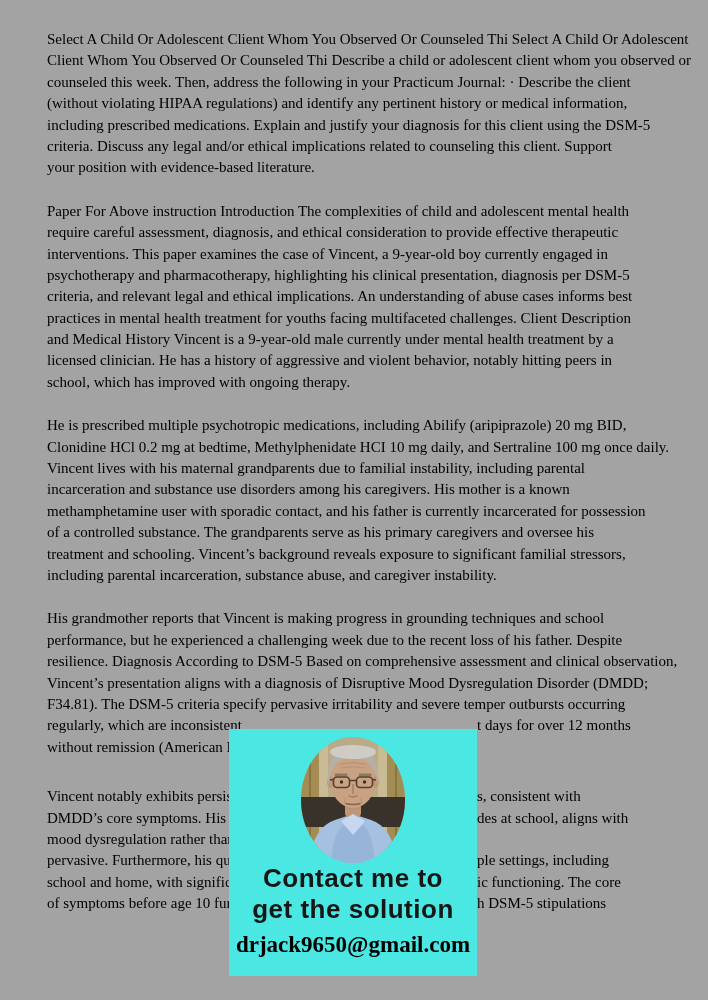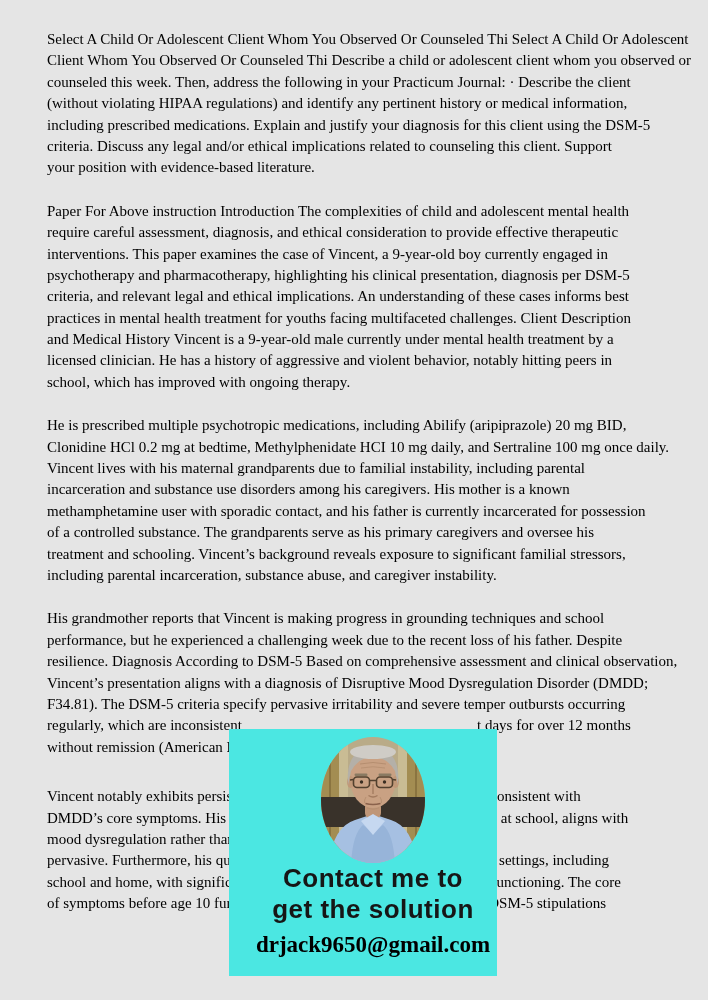--- a/index.html
+++ b/index.html
@@ -39,21 +39,20 @@
   }
   
   .promo {
     position: absolute;
     left: 229px;
     top: 729px;
     width: 248px;
     height: 247px;
     text-align: center;
     z-index: 5;
-    padding-left: 20px;
   }
   .portrait {
     display: block;
     margin: 8px auto 0 auto;
     width: 104px;
     height: 126px;
   }
   .promo-line {
     font-family: "Liberation Sans", sans-serif;
     font-weight: 700;
@@ -67,38 +66,38 @@
     font-weight: 700;
     font-size: 23px;
     line-height: 30px;
     margin-top: 5px;
     color: #000000;
   }
 </style>
 </head>
 <body>
 
-<div class="page" style="background: #e5e5e5;">
+<div class="page" style="background: #a3a3a3;">
 
   <div class="doc-text" id="doc">
       <div class="para">
         <div class="line">Select A Child Or Adolescent Client Whom You Observed Or Counseled Thi Select A Child Or Adolescent</div>
         <div class="line">Client Whom You Observed Or Counseled Thi Describe a child or adolescent client whom you observed or</div>
         <div class="line">counseled this week. Then, address the following in your Practicum Journal: · Describe the client</div>
         <div class="line">(without violating HIPAA regulations) and identify any pertinent history or medical information,</div>
         <div class="line">including prescribed medications. Explain and justify your diagnosis for this client using the DSM-5</div>
         <div class="line">criteria. Discuss any legal and/or ethical implications related to counseling this client. Support</div>
         <div class="line">your position with evidence-based literature.</div>
       </div>
       <div class="para">
         <div class="line">Paper For Above instruction Introduction The complexities of child and adolescent mental health</div>
         <div class="line">require careful assessment, diagnosis, and ethical consideration to provide effective therapeutic</div>
         <div class="line">interventions. This paper examines the case of Vincent, a 9-year-old boy currently engaged in</div>
         <div class="line">psychotherapy and pharmacotherapy, highlighting his clinical presentation, diagnosis per DSM-5</div>
-        <div class="line">criteria, and relevant legal and ethical implications. An understanding of these cases informs best</div>
+        <div class="line">criteria, and relevant legal and ethical implications. An understanding of abuse cases informs best</div>
         <div class="line">practices in mental health treatment for youths facing multifaceted challenges. Client Description</div>
         <div class="line">and Medical History Vincent is a 9-year-old male currently under mental health treatment by a</div>
         <div class="line">licensed clinician. He has a history of aggressive and violent behavior, notably hitting peers in</div>
         <div class="line">school, which has improved with ongoing therapy.</div>
       </div>
       <div class="para">
         <div class="line">He is prescribed multiple psychotropic medications, including Abilify (aripiprazole) 20 mg BID,</div>
         <div class="line">Clonidine HCl 0.2 mg at bedtime, Methylphenidate HCI 10 mg daily, and Sertraline 100 mg once daily.</div>
         <div class="line">Vincent lives with his maternal grandparents due to familial instability, including parental</div>
         <div class="line">incarceration and substance use disorders among his caregivers. His mother is a known</div>

